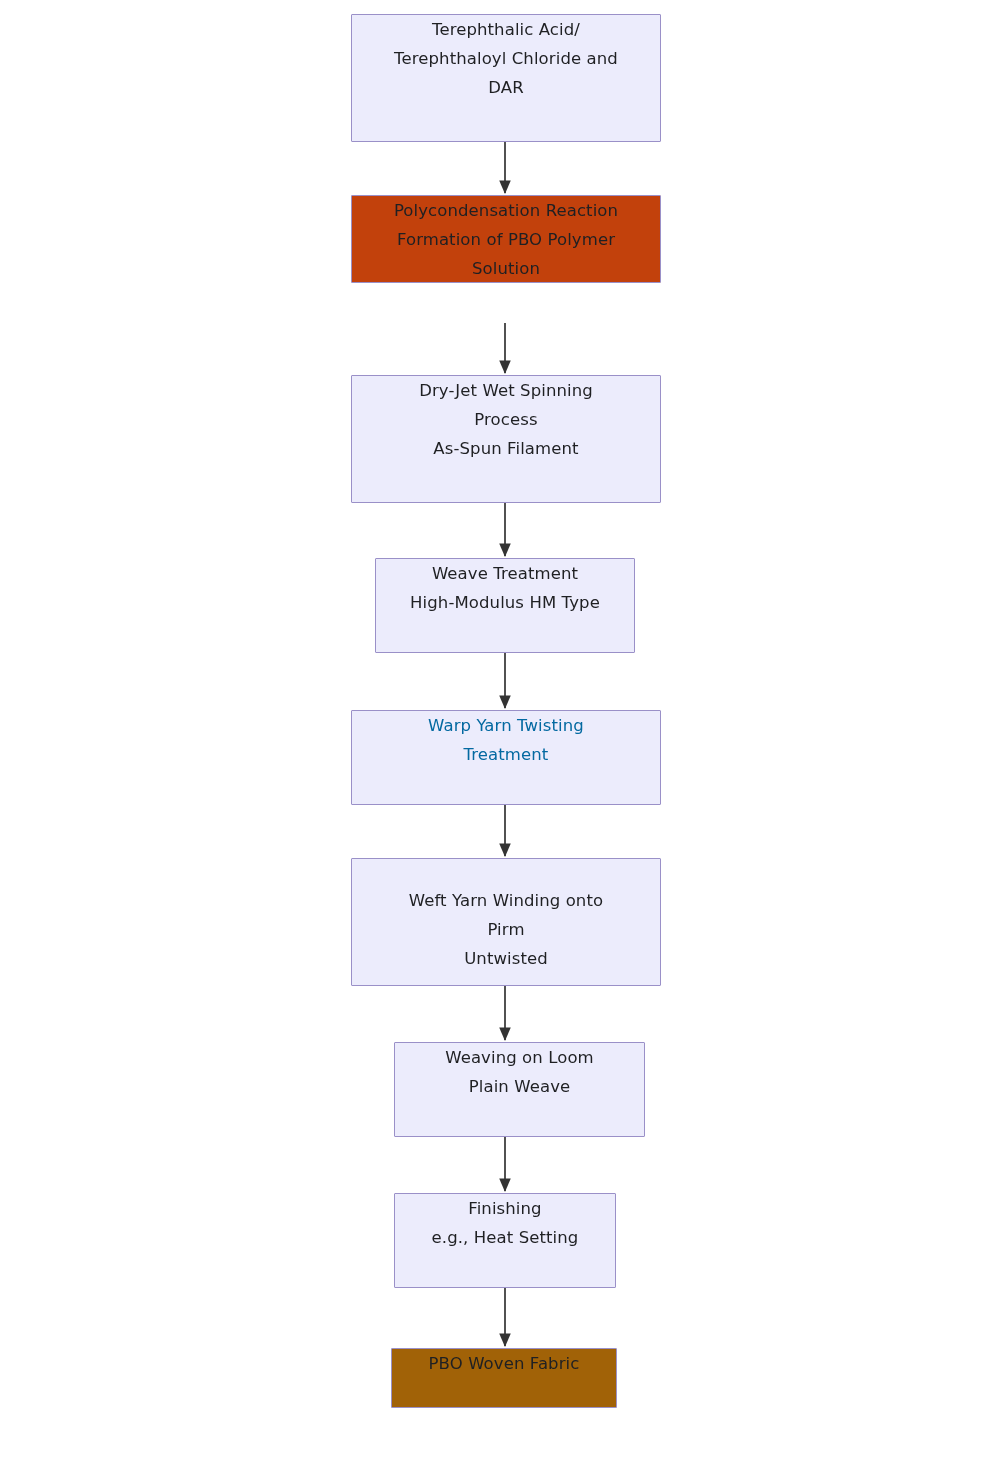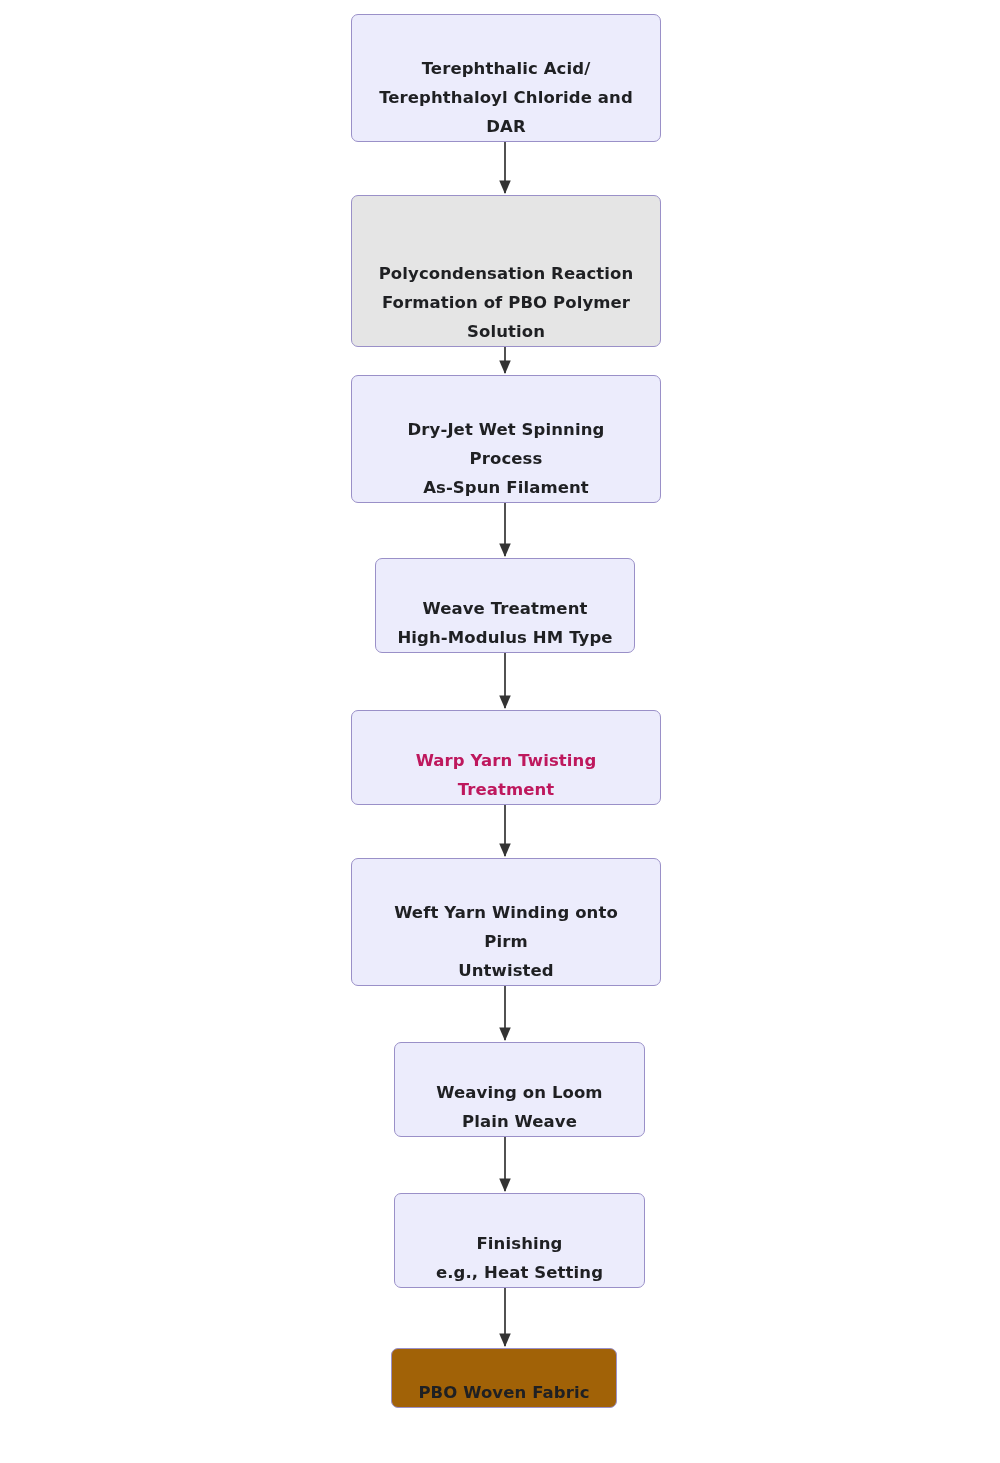--- a/index.html
+++ b/index.html
@@ -17,26 +17,25 @@
     position: relative;
     width: 1000px;
     height: 1463px;
     background: #ffffff;
   }
   .node {
     position: absolute;
     box-sizing: border-box;
     background: #ececfc;
     border: 1.4px solid #9a90c8;
-    border-radius: 7px;
+    border-radius: 1px;
     display: flex;
-    align-items: flex-end;
+    align-items: flex-start;
     justify-content: center;
     text-align: center;
-    font-weight: bold;
   }
   .node-label {
     color: #1f2023;
     font-size: 16.5px;
     line-height: 29px;
     letter-spacing: 0.1px;
     white-space: pre-line;
     padding: 0 10px;
   }
   .edge {
@@ -69,48 +68,48 @@
         <line x1="505" y1="1137" x2="505" y2="1191" stroke="#333333" stroke-width="1.7" marker-end="url(#arrowhead)"></line>
         <line x1="505" y1="1288" x2="505" y2="1346" stroke="#333333" stroke-width="1.7" marker-end="url(#arrowhead)"></line>
       </g>
   </svg>
   <div id="node-layer">
       <div class="node" style="left: 351px; top: 14px; width: 310px; height: 128px; background: rgb(236, 236, 252); border-color: rgb(154, 144, 200);">
         <div class="node-label" style="color: rgb(31, 32, 35);">Terephthalic Acid/
 Terephthaloyl Chloride and
 DAR</div>
       </div>
-      <div class="node" style="left: 351px; top: 195px; width: 310px; height: 152px; background: #e5e5e5; border-color: rgb(154, 144, 200);">
+      <div class="node" style="left: 351px; top: 195px; width: 310px; height: 88px; background: #c2410c; border-color: rgb(154, 144, 200);">
         <div class="node-label" style="color: rgb(31, 32, 35);">Polycondensation Reaction
 Formation of PBO Polymer
 Solution</div>
       </div>
       <div class="node" style="left: 351px; top: 375px; width: 310px; height: 128px; background: rgb(236, 236, 252); border-color: rgb(154, 144, 200);">
         <div class="node-label" style="color: rgb(31, 32, 35);">Dry-Jet Wet Spinning
 Process
 As-Spun Filament</div>
       </div>
       <div class="node" style="left: 375px; top: 558px; width: 260px; height: 95px; background: rgb(236, 236, 252); border-color: rgb(154, 144, 200);">
         <div class="node-label" style="color: rgb(31, 32, 35);">Weave Treatment
 High-Modulus HM Type</div>
       </div>
       <div class="node" style="left: 351px; top: 710px; width: 310px; height: 95px; background: rgb(236, 236, 252); border-color: rgb(154, 144, 200);">
-        <div class="node-label" style="color: #be185d;">Warp Yarn Twisting
+        <div class="node-label" style="color: #0369a1;">Warp Yarn Twisting
 Treatment</div>
       </div>
       <div class="node" style="left: 351px; top: 858px; width: 310px; height: 128px; background: rgb(236, 236, 252); border-color: rgb(154, 144, 200);">
-        <div class="node-label" style="color: rgb(31, 32, 35);">Weft Yarn Winding onto
+        <div class="node-label" style="color: rgb(31, 32, 35); margin-top: 27px;">Weft Yarn Winding onto
 Pirm
 Untwisted</div>
       </div>
       <div class="node" style="left: 394px; top: 1042px; width: 251px; height: 95px; background: rgb(236, 236, 252); border-color: rgb(154, 144, 200);">
         <div class="node-label" style="color: rgb(31, 32, 35);">Weaving on Loom
 Plain Weave</div>
       </div>
-      <div class="node" style="left: 394px; top: 1193px; width: 251px; height: 95px; background: rgb(236, 236, 252); border-color: rgb(154, 144, 200);">
+      <div class="node" style="left: 394px; top: 1193px; width: 222px; height: 95px; background: rgb(236, 236, 252); border-color: rgb(154, 144, 200);">
         <div class="node-label" style="color: rgb(31, 32, 35);">Finishing
 e.g., Heat Setting</div>
       </div>
       <div class="node" style="left: 391px; top: 1348px; width: 226px; height: 60px; background: #a16207; border-color: rgb(154, 144, 200);">
         <div class="node-label" style="color: rgb(31, 32, 35);">PBO Woven Fabric</div>
       </div>
     </div>
 </div>
 
 </body></html>

